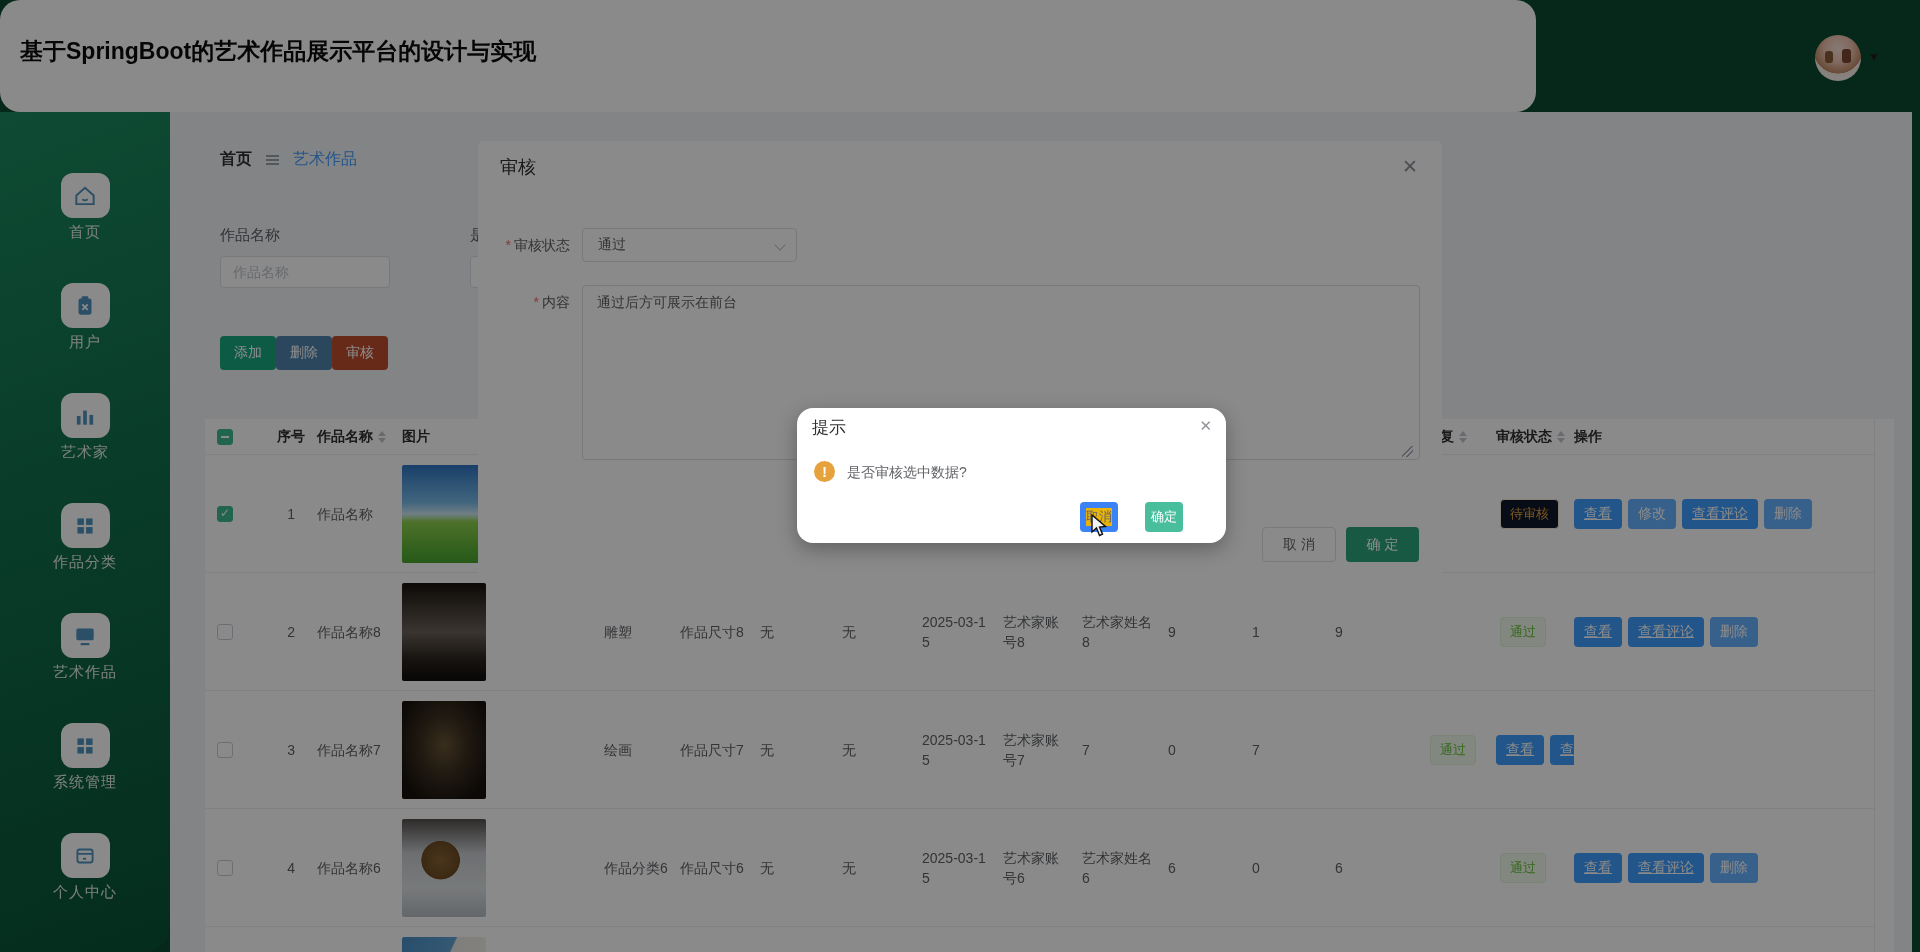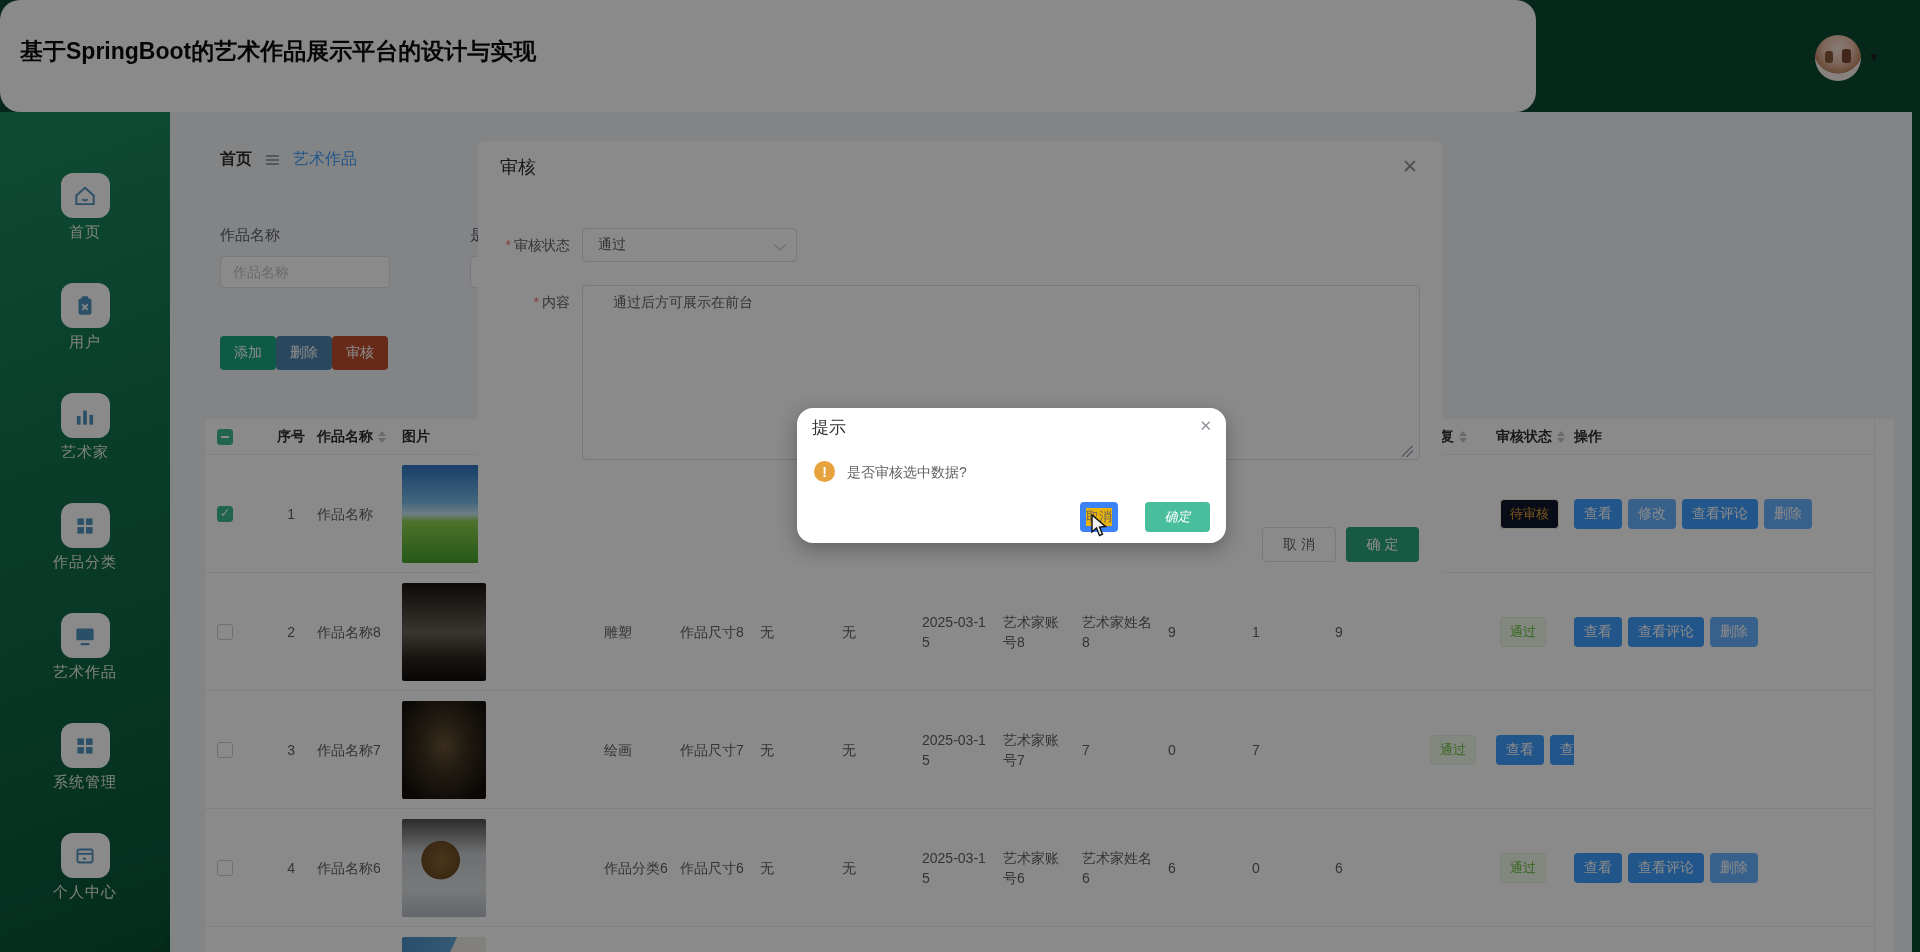--- a/index.html
+++ b/index.html
@@ -69,53 +69,53 @@
   .img-grass-sky { background:linear-gradient(180deg,#2f74c4 0%, #79bce8 38%, #cfe9f5 50%, #8ed14e 58%, #46a42d 100%); }
   .img-museum { background:linear-gradient(180deg,#17130f 0%, #4a423a 30%, #6b6258 50%, #2a241e 78%, #0f0c09 100%); }
   .img-dark-hall { background:radial-gradient(ellipse at 50% 45%, #6b5636 0%, #3a2f20 40%, #150f0a 85%); }
   .img-vase { background:radial-gradient(circle at 46% 42%, #8a6434 0%, #6e4c24 26%, rgba(0,0,0,0) 27%), linear-gradient(180deg,#55504e 0%, #c9cdd1 35%, #dde1e4 70%, #b8bec4 100%); }
   .img-sky-building { background:linear-gradient(115deg,#4a90c8 0%, #62a4d4 42%, #eceae4 43%, #f6f4ee 100%); }
   .tag { font-size:13px; border-radius:4px; padding:5px 9px; white-space:nowrap; margin-left:4px; }
   .tag-warning { color:#e6a23c; background:#0f172a; border:1px solid #faecd8; }
   .tag-success { color:#67c23a; background:#f0f9eb; border:1px solid #e1f3d8; }
   .actions { display:flex; gap:6px; }
   .row-btn { height:30px; padding:0 10px; border:none; border-radius:4px; color:#fff; font-size:14px; cursor:pointer; white-space:nowrap; }
-  .btn-primary { background:#409eff; }
+  .btn-primary { background:#409eff;text-decoration:underline; }
   .btn-light { background:#66b1ff; }
   .gutter { position:absolute; left:1704px; top:307px; width:20px; height:533px; background:#fff; border-left:1px solid #ebeef5; }
 
   
   .modal { position:absolute; left:478px; top:141px; width:964px; height:439px; background:#fff; border-radius:6px; z-index:5; }
   .modal-title { position:absolute; left:22px; top:14px; font-size:18px; color:#303133; }
   .modal-close { position:absolute; right:24px; top:14px; font-size:19px; color:#909399; cursor:pointer; }
   .m-label { position:absolute; left:0; width:92px; text-align:right; font-size:14px; color:#606266; }
   .m-label .req { color:#f56c6c; margin-right:3px; }
   .m-select { position:absolute; left:104px; top:87px; width:215px; height:34px; border:1px solid #dcdfe6; border-radius:4px;
               display:flex; align-items:center; padding:0 15px; font-size:14px; color:#606266; cursor:pointer; background:#fff; }
   .m-chevron { position:absolute; right:12px; top:12px; width:8px; height:8px; border-right:1.6px solid #c0c4cc; border-bottom:1.6px solid #c0c4cc; transform:rotate(45deg); }
   .m-textarea { position:absolute; left:104px; top:144px; width:838px; height:175px; border:1px solid #dcdfe6; border-radius:4px;
-                padding:8px 30px; font-size:14px; color:#606266; font-family:inherit; resize:none; background:#fff; }
+                padding:8px 14px; font-size:14px; color:#606266; font-family:inherit; resize:none; background:#fff; }
   .resize-grip { position:absolute; left:924px; top:305px; width:11px; height:11px;
                  background:linear-gradient(135deg, transparent 0 45%, #aab 45% 52%, transparent 52% 68%, #aab 68% 75%, transparent 75%); }
   .m-btn { position:absolute; top:386px; height:35px; border-radius:4px; font-size:14px; cursor:pointer; }
   .m-cancel { left:784px; width:74px; background:#fff; border:1px solid #dcdfe6; color:#606266; }
   .m-confirm { left:868px; width:73px; background:#2ba47c; border:none; color:#fff;text-align:center; }
 
   
   .overlay { position:absolute; left:0; top:0; width:1920px; height:952px; background:rgba(0,0,0,0.46); z-index:10; }
   .msgbox { position:absolute; left:750px; top:408px; width:429px; height:135px; background:#fff; border-radius:16px; z-index:20;
             box-shadow:0 6px 20px rgba(0,0,0,0.3);margin-left:47px; }
   .mb-title { position:absolute; left:15px; top:8px; font-size:17px; color:#303133; }
   .mb-close { position:absolute; right:14px; top:9px; font-size:15px; color:#909399; cursor:pointer; }
   .mb-icon { position:absolute; left:17px; top:53px; width:21px; height:21px; border-radius:50%; background:#e6a23c;
              color:#fff; font-size:14px; font-weight:bold; display:flex; align-items:center; justify-content:center; }
   .mb-msg { position:absolute; left:50px; top:56px; font-size:14px; color:#606266; }
   .mb-btn { position:absolute; top:94px; height:30px; border-radius:4px; font-size:13px; cursor:pointer; }
   .mb-cancel { left:283px; width:38px; background:#eab308; border:6px solid #3b82f6; color:#606266; }
-  .mb-confirm { left:348px; width:65px; background:#49be9c; border:none; color:#fff;font-style:italic; }
+  .mb-confirm { left:348px; width:38px; background:#49be9c; border:none; color:#fff; }
   .cursor { position:absolute; left:1090px; top:514px; z-index:40; }
 </style>
 </head>
 <body>
 
 <div class="app-header">
   <div class="app-title">基于SpringBoot的艺术作品展示平台的设计与实现</div>
   <div class="avatar"></div>
   <div class="hdr-caret">▼</div>
 </div>

